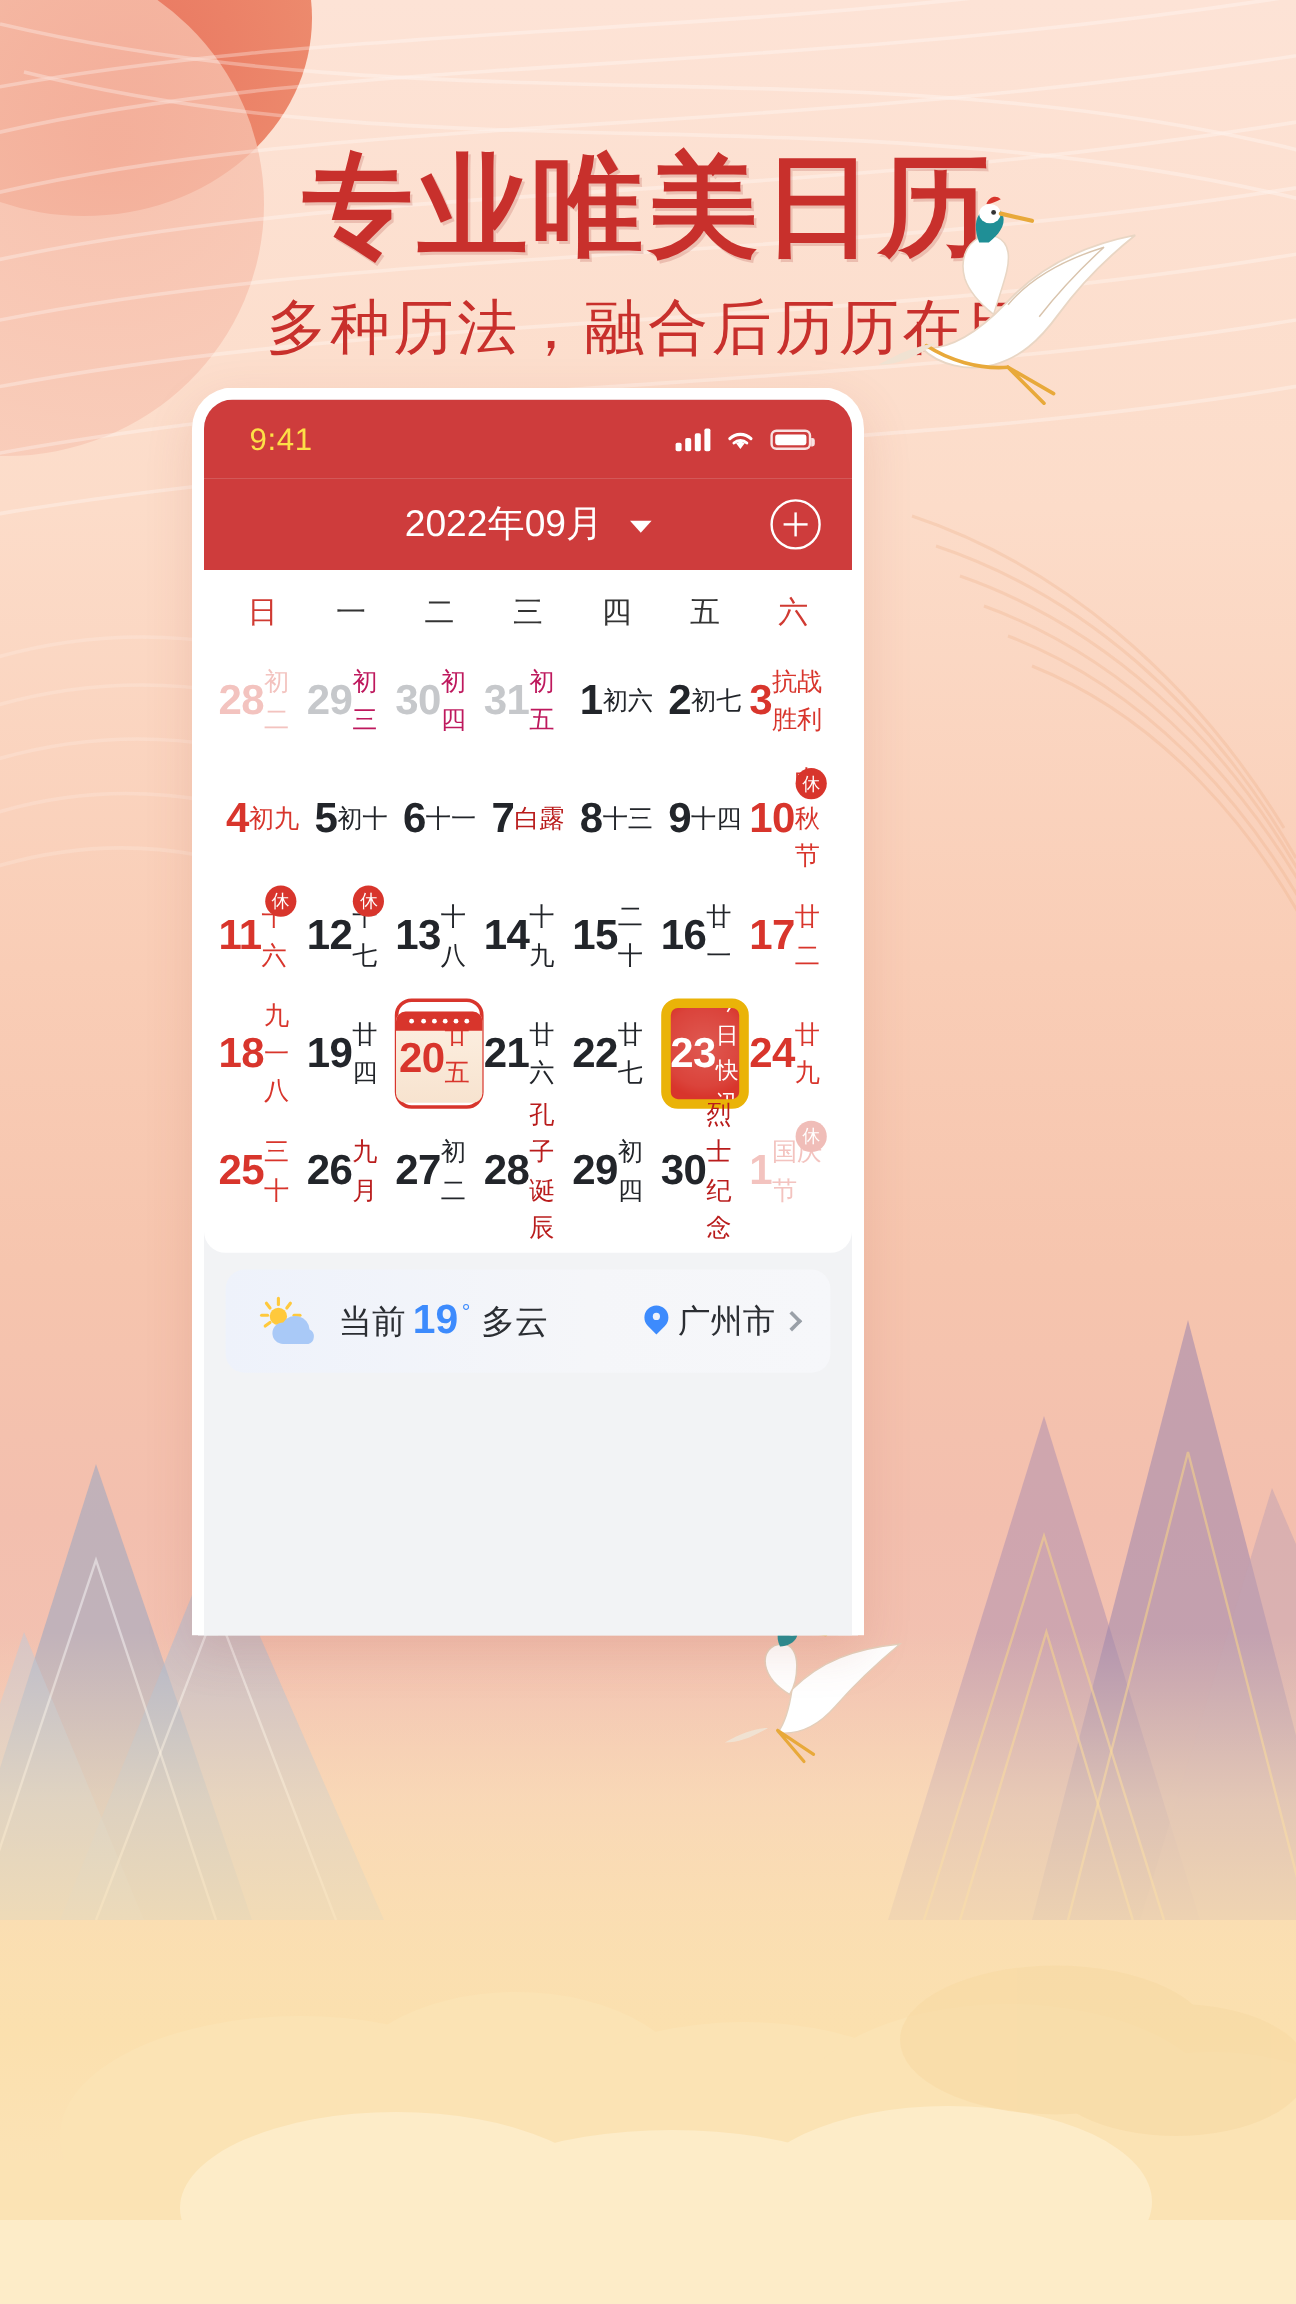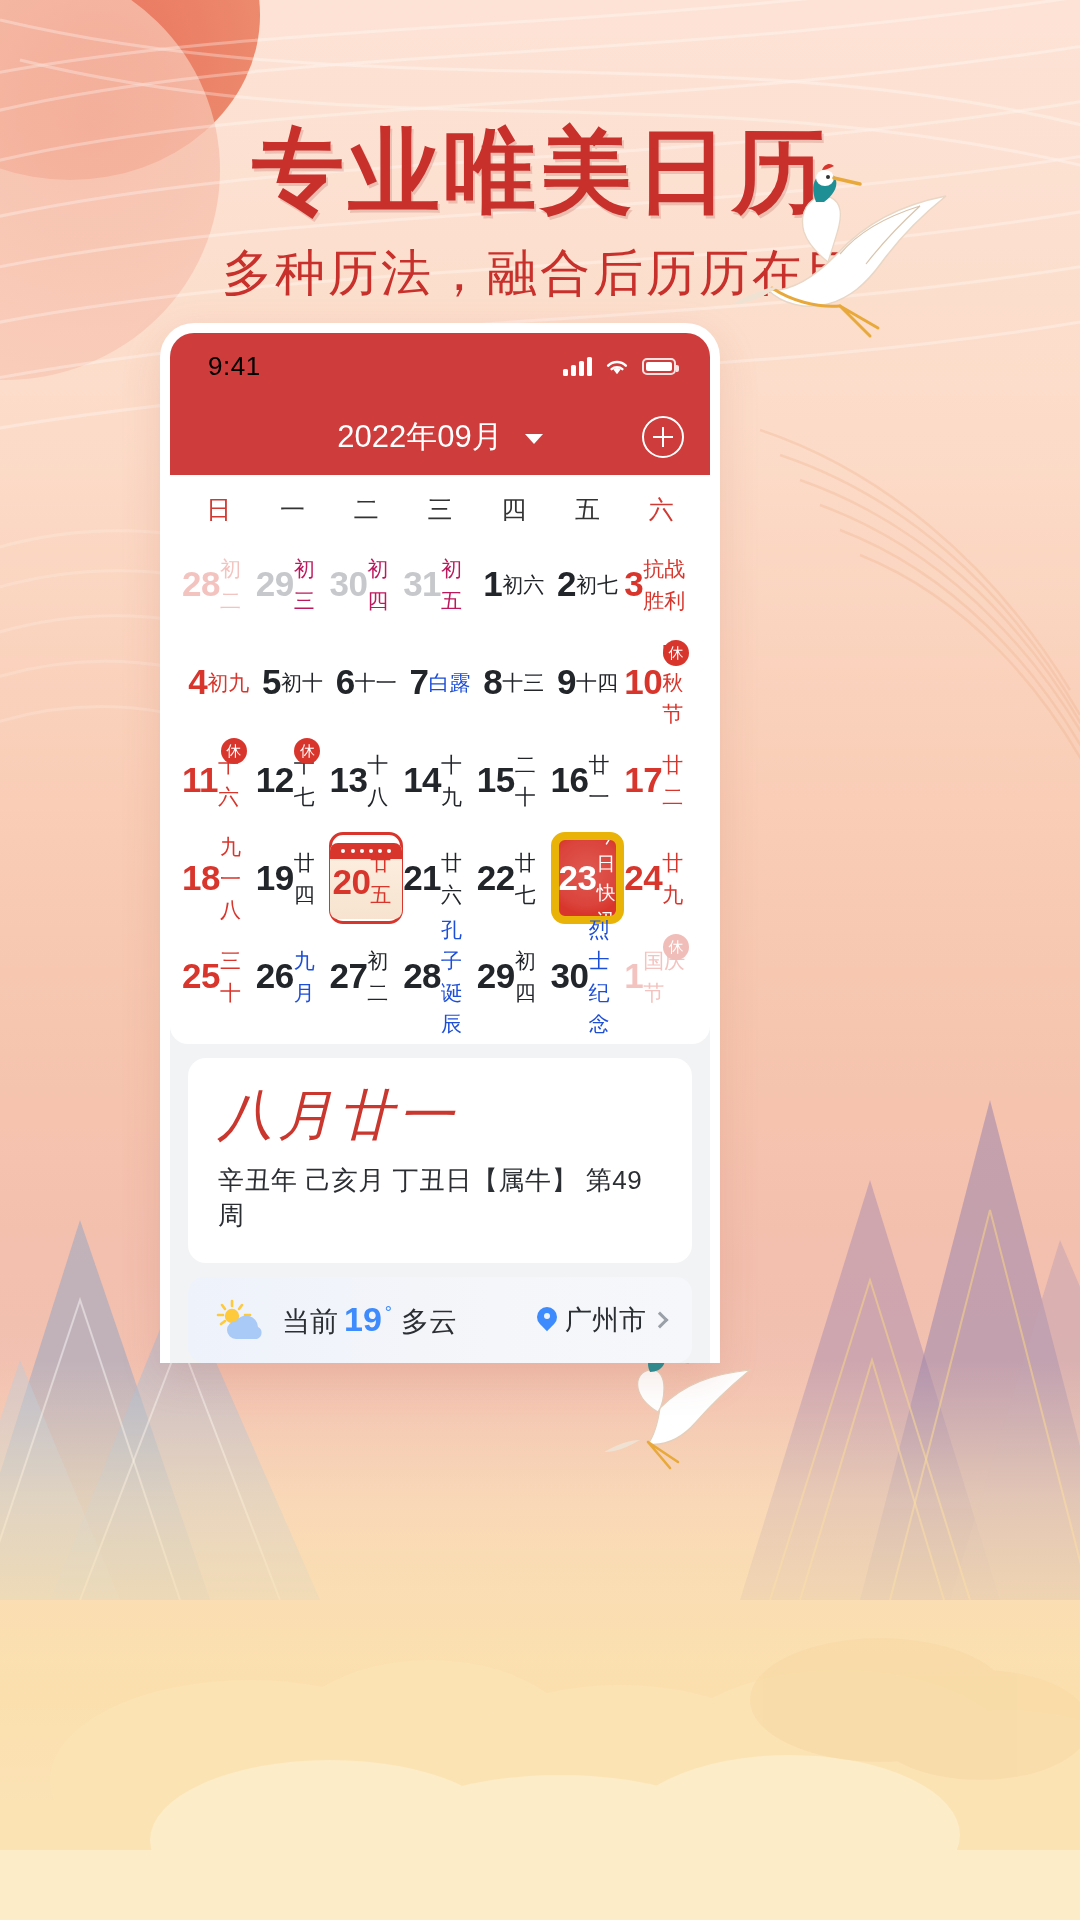--- a/index.html
+++ b/index.html
@@ -65,21 +65,21 @@
     border:10px solid #ffffff;
     border-bottom:none;
     overflow:hidden;
     z-index:8;
     box-shadow:0 14px 40px rgba(180,90,70,.16);
   }
   .screen{position:absolute;inset:0;background:#f2f3f5;}
 
   
   .statusbar{
-    height:66px;background:#ce3c3c;color:#000000;
+    height:66px;background:#ce3c3c;color:#fde047;
     display:flex;align-items:center;justify-content:space-between;
     padding:0 34px 0 38px;
   }
   .status-time{font-size:26px;font-weight:500;letter-spacing:.5px;}
   .status-icons{display:flex;align-items:center;gap:12px;}
   .sig{display:flex;align-items:flex-end;gap:3px;height:20px;}
   .sig i{display:block;width:5px;background:#fff;border-radius:1.5px;}
   .sig i:nth-child(1){height:7px;}
   .sig i:nth-child(2){height:11px;}
   .sig i:nth-child(3){height:15px;}
@@ -124,21 +124,21 @@
     align-items:center;justify-content:center;
   }
   .dnum{font-size:35px;font-weight:700;line-height:1.06;color:#22252a;letter-spacing:-.5px;}
   .dsub{font-size:21px;line-height:1.5;color:#22252a;margin-top:1px;}
   .cell.out .dnum{color:#c6c8cb;}
   .cell.out .dsub{color:#be185d;}
   .cell.out-red .dnum{color:#f3c3bf;}
   .cell.out-red .dsub{color:#f3c3bf;}
   .cell.red .dnum{color:#d8352c;}
   .cell.red .dsub{color:#d8352c;}
-  .cell .dsub.red{color:#1d4ed8;}
+  .cell .dsub.red{color:#b91c1c;}
   .badge{
     position:absolute;top:4px;right:9px;width:26px;height:26px;border-radius:50%;
     background:#d8352c;color:#fff;font-size:15px;display:flex;align-items:center;justify-content:center;
     font-weight:500;
   }
   .cell.out-red .badge{background:#f0bdb8;}
   .cell.picked{
     border:3px solid #d8352c;border-radius:14px;background:#fff;
   }
   .cell.picked .dnum{color:#d8352c;}
@@ -505,24 +505,20 @@
             <div class="dsub red">烈士纪念</div>
           </div>
           <div class="cell out-red">
             <div class="dnum">1</div>
             <div class="dsub">国庆节</div>
             <div class="badge">休</div>
           </div>
         </div>
     </div>
 
-    <div class="lunar-card">
-      <div class="lunar-big">八月廿一</div>
-      <div class="lunar-sub">辛丑年 己亥月 丁丑日【属牛】 第49周</div>
-    </div>
 
     <div class="weather">
       <div class="wicon">
         <svg viewBox="0 0 54 46" width="54" height="46">
           <g stroke="#ffc93c" stroke-width="2.6" stroke-linecap="round">
             <path d="M18,4 L18,9"></path>
               <path d="M8,8 L11,12"></path>
               <path d="M28,8 L25,12"></path>
             <path d="M4,18 L9,18"></path>
               <path d="M31,18 L36,18"></path>

